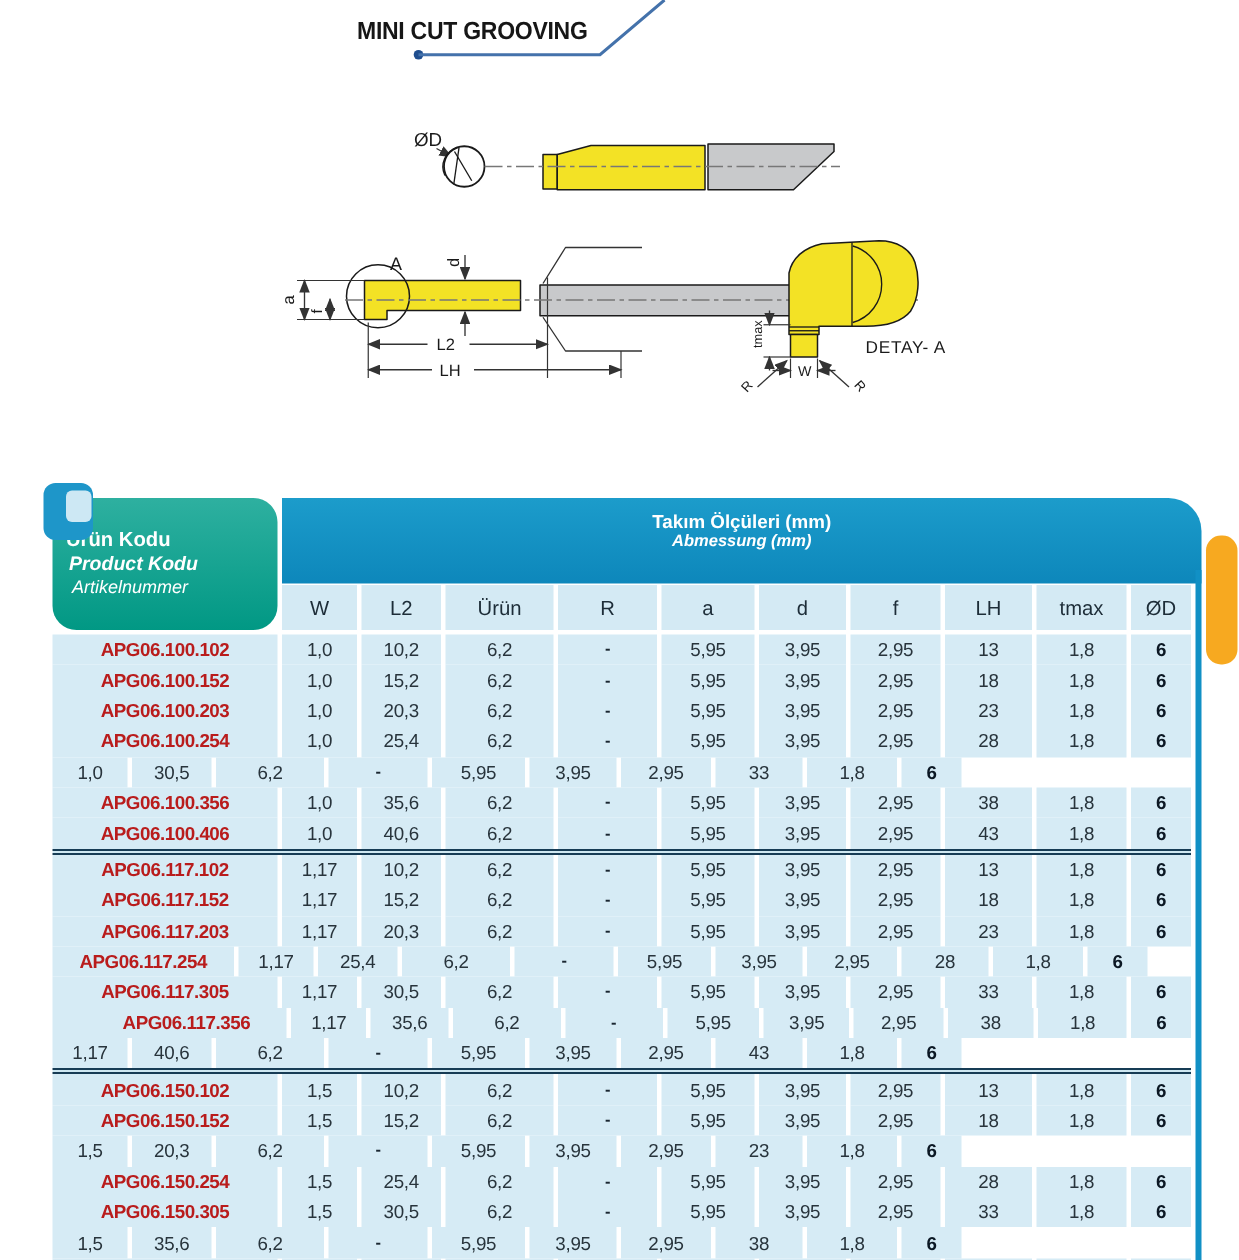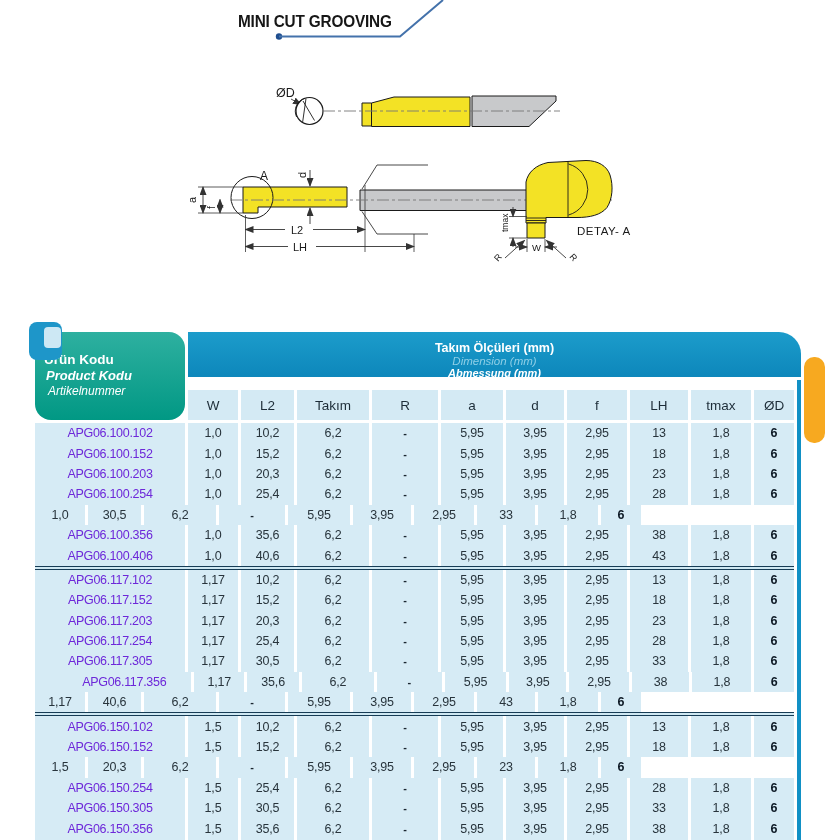--- a/index.html
+++ b/index.html
@@ -9,21 +9,21 @@
   .title{position:absolute;left:238px;top:12px;font-size:16.5px;font-weight:700;
          color:#161616;letter-spacing:-0.2px;transform:scaleX(.93);transform-origin:left top;
          white-space:nowrap;}
   
   .draw{position:absolute;left:0;top:0;}
   
   .tab-icon{position:absolute;left:29px;top:322px;width:33px;height:38px;background:#1E96C9;
             border-radius:8px;}
   .tab-icon .inner{position:absolute;left:15px;top:5px;width:17px;height:21px;
             background:#CDE8F4;border-radius:4px;}
-  .blue-band{position:absolute;left:188px;top:332px;width:613px;height:45px;
+  .blue-band{position:absolute;left:188px;top:332px;width:613px;height:57px;
              background:linear-gradient(180deg,#1C9CCB,#0D87BB);
              border-radius:0 22px 0 0;color:#fff;text-align:center;}
   .blue-band .l1{padding-top:9px;font-size:12.5px;font-weight:700;}
   .blue-band .l2{font-size:11.5px;font-style:italic;color:#8FCFE6;}
   .blue-band .l3{font-size:11px;font-style:italic;font-weight:700;}
   .green-cell{position:absolute;left:35px;top:332px;width:150px;height:88px;
               background:linear-gradient(180deg,#2EB0A0,#019884);border-radius:16px;
               color:#fff;padding:0;}
   .green-cell .l1{margin:20px 0 0 9px;font-size:13.5px;font-weight:700;}
   .green-cell .l2{margin:1px 0 0 11px;font-size:13px;font-weight:700;font-style:italic;}
@@ -31,21 +31,21 @@
   .blue-strip{position:absolute;left:797px;top:380px;width:4px;height:460px;background:#1190C5;}
   .orange-tab{position:absolute;left:804px;top:357px;width:21px;height:86px;
               background:#F7A920;border-radius:10px;}
   .subheader{position:absolute;left:188px;top:390px;display:flex;gap:3px;}
   .subheader .hcell{height:30px;background:#D4EAF4;display:flex;align-items:center;
               justify-content:center;font-size:13.5px;color:#1d2d38;}
   .rows{position:absolute;left:35px;top:423px;width:759px;}
   .row{display:flex;gap:3px;height:20.4px;}
   .cell{background:#D6EBF5;display:flex;align-items:center;justify-content:center;
         font-size:12.5px;color:#28343c;letter-spacing:-0.2px;}
-  .cell.code{font-weight:400;color:#6d28d9;letter-spacing:-0.3px;}
+  .cell.code{font-weight:700;color:#b91c1c;letter-spacing:-0.3px;}
   .cell.od{font-weight:700;color:#0c1824;}
   .cell.dash{font-weight:700;font-size:11px;color:#1a2630;}
   .gsep{height:4px;width:759px;
         background:linear-gradient(180deg,#173C55 0 37%,#CFE8F2 37% 63%,#173C55 63% 100%);}
 </style>
 </head>
 <body>
 
 <div class="page">
 
@@ -161,38 +161,37 @@
         <text x="569" y="257" font-size="9" fill="#1a1a1a" transform="rotate(48 569 257)">R</text>
       </g>
       <text x="577" y="235" font-size="11.5" fill="#1a1a1a" letter-spacing="0.5">DETAY- A</text>
     </g>
   </svg>
 
   <div class="title">MINI CUT GROOVING</div>
 
   <div class="blue-band">
     <div class="l1">Takım Ölçüleri (mm)</div>
-    <div class="l2">Dimension (mm)</div>
     <div class="l3">Abmessung (mm)</div>
   </div>
 
   <div class="green-cell">
     <div class="l1">Ürün Kodu</div>
     <div class="l2">Product Kodu</div>
     <div class="l3">Artikelnummer</div>
   </div>
 
   <div class="tab-icon">
     <div class="inner"></div>
   </div>
 
   <div class="subheader" id="cols">
       <div class="hcell" style="width: 50px;">W</div>
       <div class="hcell" style="width: 53px;">L2</div>
-      <div class="hcell" style="width: 72px;">Takım</div>
+      <div class="hcell" style="width: 72px;">Ürün</div>
       <div class="hcell" style="width: 66px;">R</div>
       <div class="hcell" style="width: 62px;">a</div>
       <div class="hcell" style="width: 58px;">d</div>
       <div class="hcell" style="width: 60px;">f</div>
       <div class="hcell" style="width: 58px;">LH</div>
       <div class="hcell" style="width: 60px;">tmax</div>
       <div class="hcell" style="width: 40px;">ØD</div>
     </div>
   <div class="rows" id="rows">
       <div class="row">
@@ -319,21 +318,21 @@
         <div class="cell" style="width: 72px;">6,2</div>
         <div class="cell dash" style="width: 66px;">-</div>
         <div class="cell" style="width: 62px;">5,95</div>
         <div class="cell" style="width: 58px;">3,95</div>
         <div class="cell" style="width: 60px;">2,95</div>
         <div class="cell" style="width: 58px;">23</div>
         <div class="cell" style="width: 60px;">1,8</div>
         <div class="cell od" style="width: 40px;">6</div>
       </div>
       <div class="row">
-        <div class="cell code" style="width: 150px;">APG06.117.254</div>
+        <div class="cell code" style="width: 121px;">APG06.117.254</div>
         <div class="cell" style="width: 50px;">1,17</div>
         <div class="cell" style="width: 53px;">25,4</div>
         <div class="cell" style="width: 72px;">6,2</div>
         <div class="cell dash" style="width: 66px;">-</div>
         <div class="cell" style="width: 62px;">5,95</div>
         <div class="cell" style="width: 58px;">3,95</div>
         <div class="cell" style="width: 60px;">2,95</div>
         <div class="cell" style="width: 58px;">28</div>
         <div class="cell" style="width: 60px;">1,8</div>
         <div class="cell od" style="width: 40px;">6</div>
@@ -435,21 +434,20 @@
         <div class="cell" style="width: 72px;">6,2</div>
         <div class="cell dash" style="width: 66px;">-</div>
         <div class="cell" style="width: 62px;">5,95</div>
         <div class="cell" style="width: 58px;">3,95</div>
         <div class="cell" style="width: 60px;">2,95</div>
         <div class="cell" style="width: 58px;">33</div>
         <div class="cell" style="width: 60px;">1,8</div>
         <div class="cell od" style="width: 40px;">6</div>
       </div>
       <div class="row">
-        <div class="cell code" style="width: 150px;">APG06.150.356</div>
         <div class="cell" style="width: 50px;">1,5</div>
         <div class="cell" style="width: 53px;">35,6</div>
         <div class="cell" style="width: 72px;">6,2</div>
         <div class="cell dash" style="width: 66px;">-</div>
         <div class="cell" style="width: 62px;">5,95</div>
         <div class="cell" style="width: 58px;">3,95</div>
         <div class="cell" style="width: 60px;">2,95</div>
         <div class="cell" style="width: 58px;">38</div>
         <div class="cell" style="width: 60px;">1,8</div>
         <div class="cell od" style="width: 40px;">6</div>

